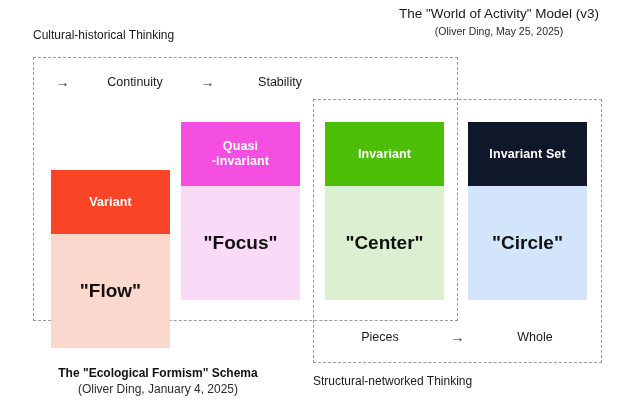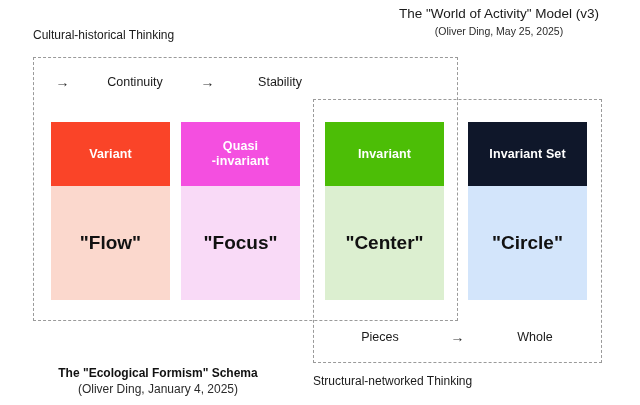--- a/index.html
+++ b/index.html
@@ -164,21 +164,21 @@
     flex: 1;
     display: flex;
     align-items: center;
     justify-content: center;
     font-size: 19px;
     font-weight: 700;
     color: #111111;
     text-align: center;
   }
 
-  #card-flow   { left: 51px; }
+  #card-flow   { left: 51px; margin-top: 48px; }
   #card-focus  { left: 181px; }
   #card-center { left: 325px; }
   #card-circle { left: 468px; }
 </style>
 </head>
 <body>
 
 <div class="canvas">
 
   <div class="title-block">

